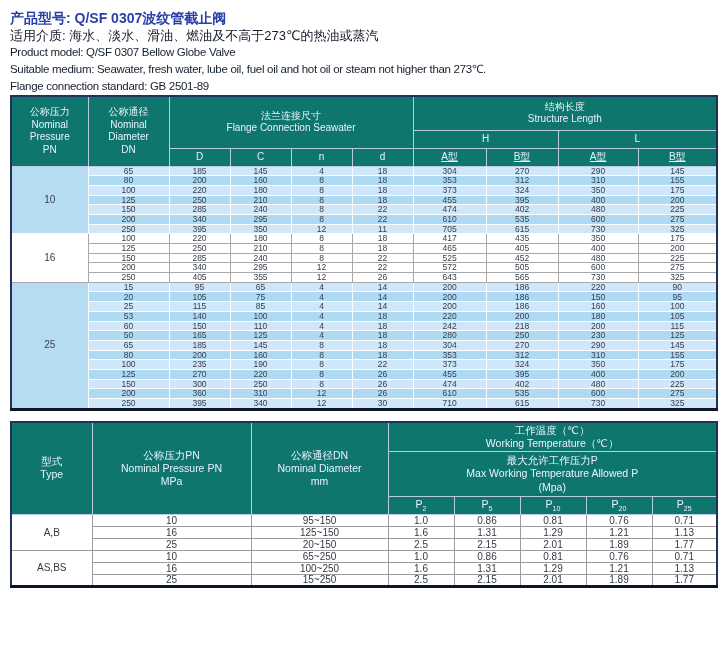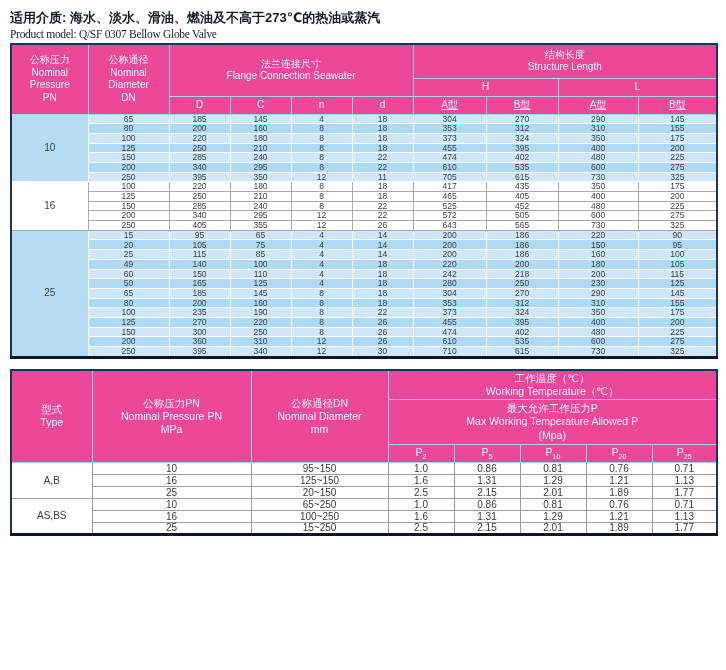--- a/index.html
+++ b/index.html
@@ -2,30 +2,30 @@
 <html><head>
 <meta charset="utf-8">
 <style>
   html,body{margin:0;padding:0;background:#fff;}
   body{width:726px;height:670px;font-family:"Liberation Sans","DejaVu Sans",sans-serif;color:#1c2434;overflow:hidden;}
   .page{position:relative;width:706px;padding:9px 10px 0 10px;}
 
   
   .intro{line-height:17px;}
   .intro .title{font-size:14px;font-weight:bold;color:#2840a8;line-height:18px;}
-  .intro .cn{font-size:13px;font-weight:bold;color:#141b2b;}
-  .intro .en{font-size:11.5px;font-family:Liberation Serif, serif;color:#15202f;letter-spacing:-0.3px;}
+  .intro .cn{font-size:13px;font-weight:normal;color:#141b2b;}
+  .intro .en{font-size:11.5px;font-family:Liberation Sans, sans-serif;color:#15202f;letter-spacing:-0.3px;}
 
   .section-title{margin-top:5px;margin-bottom:4px;line-height:16px;white-space:nowrap;}
   .section-title .cn{font-size:13.5px;font-weight:bold;color:#2d50b0;}
   .section-title .en{font-size:11.5px;font-family:"Liberation Mono","DejaVu Sans Mono",monospace;color:#2d50b0;letter-spacing:-0.3px;}
 
   
   table{border-collapse:collapse;table-layout:fixed;width:706px;border:2px solid #22315a;border-bottom:3px solid #0c1626;}
-  thead th{background:#ec4899;color:#e9f2fc;font-weight:normal;white-space:pre-line;text-align:center;vertical-align:middle;padding:0;border:1px solid #b9cce6;line-height:1.25;}
+  thead th{background:#0f766e;color:#e9f2fc;font-weight:normal;white-space:pre-line;text-align:center;vertical-align:middle;padding:0;border:1px solid #b9cce6;line-height:1.25;}
   td{padding:0;text-align:center;vertical-align:middle;}
 
   
   .t1 thead th{font-size:10px;}
   .t1 .hrow1{height:34px;}
   .t1 .hrow2 th{height:17px;}
   .t1 .hrow3 th{height:17px;}
   .t1 th.u{text-decoration:underline;}
   .t1 tbody tr{height:9.7px;}
   .t1 tbody td{font-size:8.5px;line-height:1;color:#39404b;}
@@ -45,22 +45,25 @@
   .t2 tbody tr{height:12px;}
   .t2 tbody td{font-size:10px;line-height:1;color:#343a44;background:#fff;border:1px solid #9b9b9b;}
   .t2 tbody td.group-cell{font-size:10px;}
 </style>
 </head>
 <body>
 
 <div class="page">
 
   <div class="intro">
+    <div class="title">产品型号: Q/SF 0307波纹管截止阀</div>
     <div class="cn">适用介质: 海水、淡水、滑油、燃油及不高于273℃的热油或蒸汽</div>
     <div class="en">Product model: Q/SF 0307 Bellow Globe Valve</div>
+    <div class="en">Suitable medium: Seawater, fresh water, lube oil, fuel oil and hot oil or steam not higher than 273℃.</div>
+    <div class="en">Flange connection standard: GB 2501-89</div>
   </div>
 
 
   <table class="t1">
     <colgroup>
       <col style="width:77px">
         <col style="width:81px">
       <col style="width:61px">
         <col style="width:61px">
         <col style="width:61px">
@@ -263,21 +266,21 @@
           <td>115</td>
           <td>85</td>
           <td>4</td>
           <td>14</td>
           <td>200</td>
           <td>186</td>
           <td>160</td>
           <td>100</td>
         </tr>
         <tr class="blue alt">
-          <td>49</td>
+          <td>53</td>
           <td>140</td>
           <td>100</td>
           <td>4</td>
           <td>18</td>
           <td>220</td>
           <td>200</td>
           <td>180</td>
           <td>105</td>
         </tr>
         <tr class="blue">

